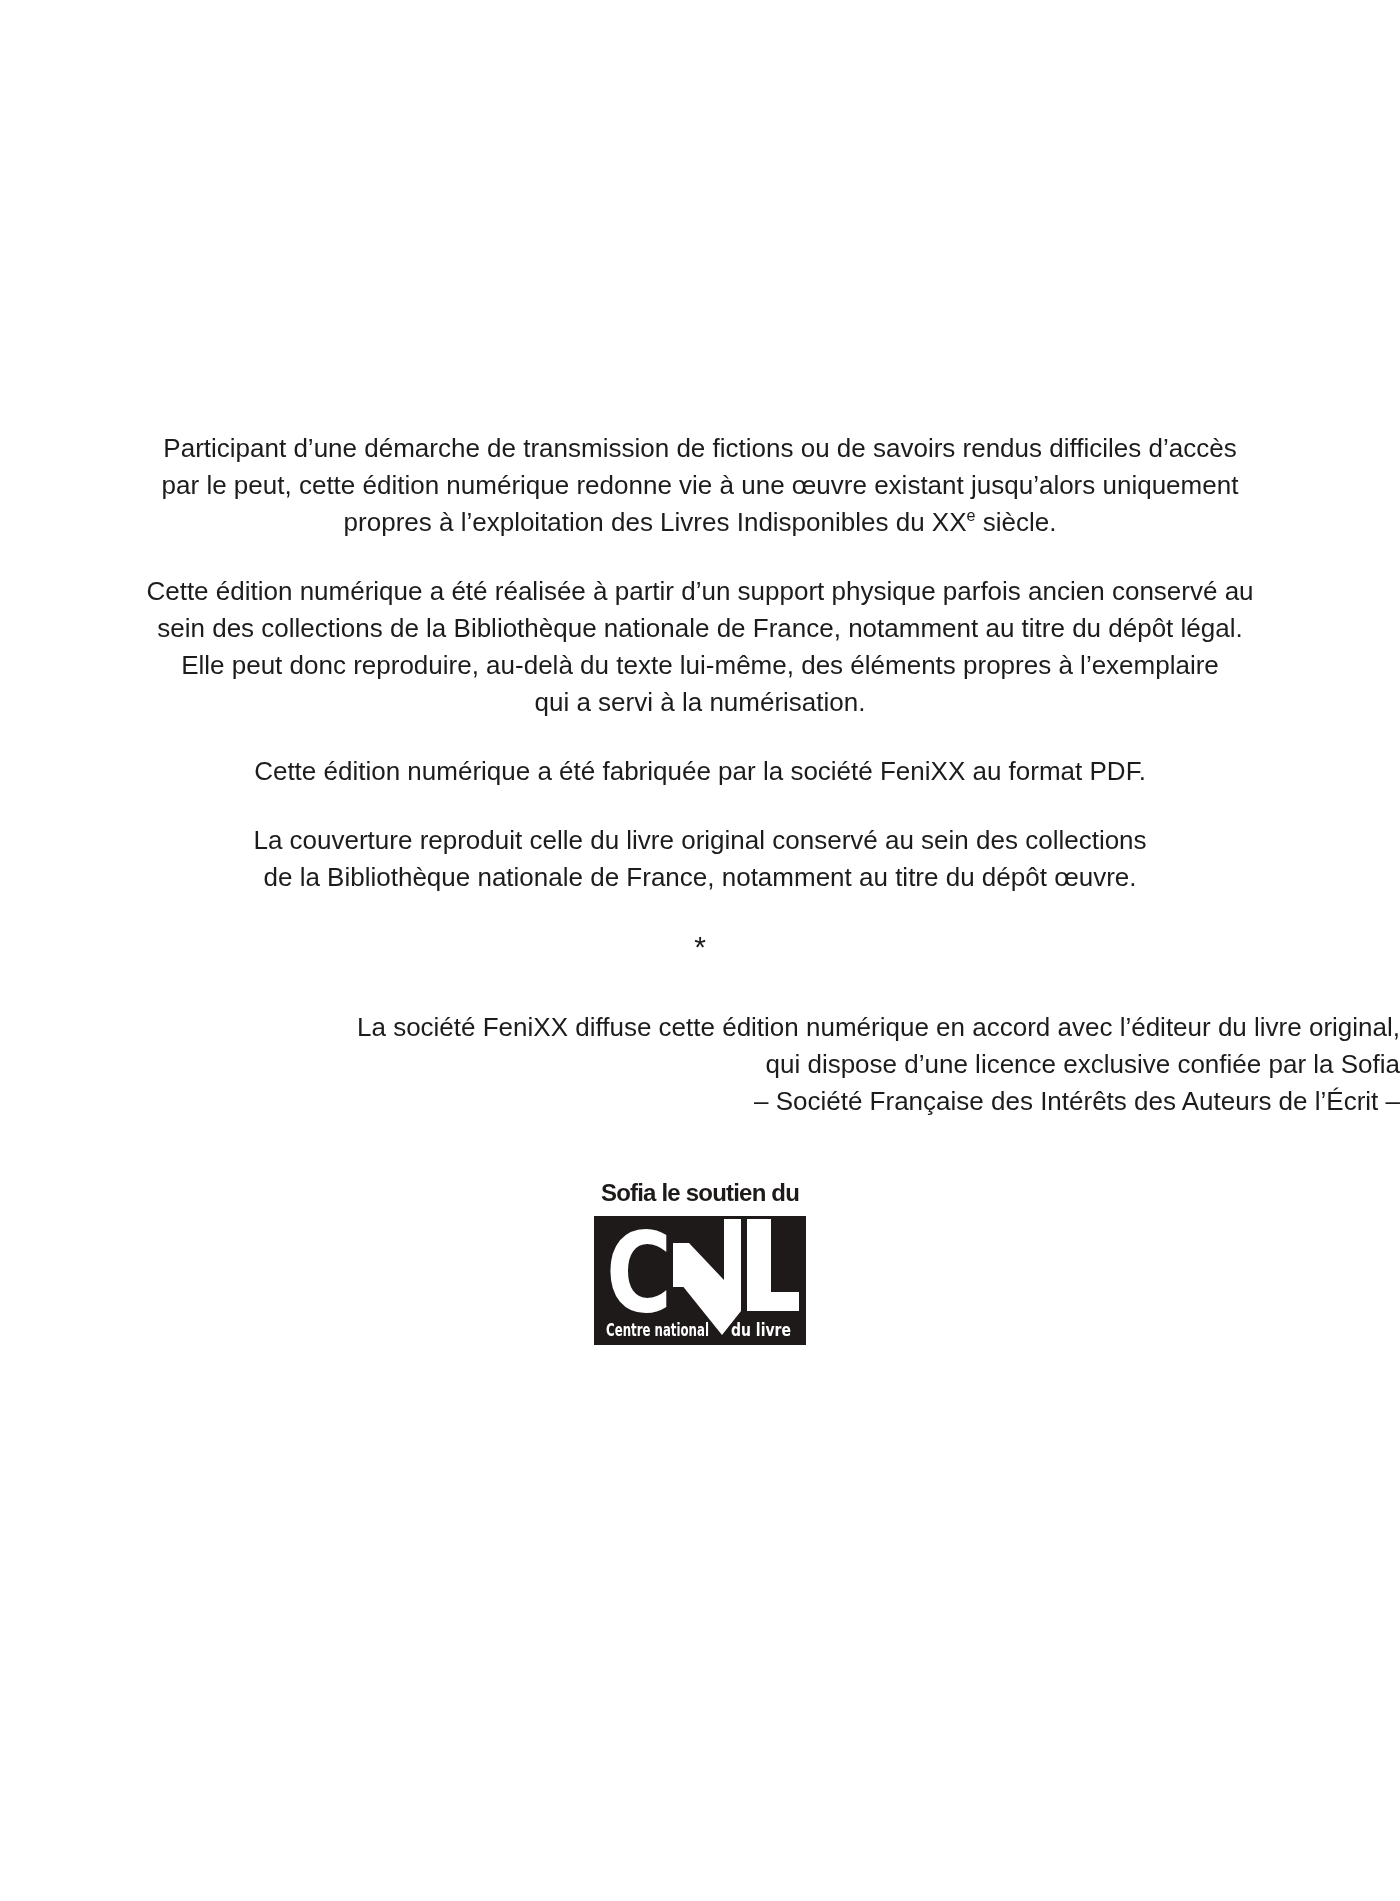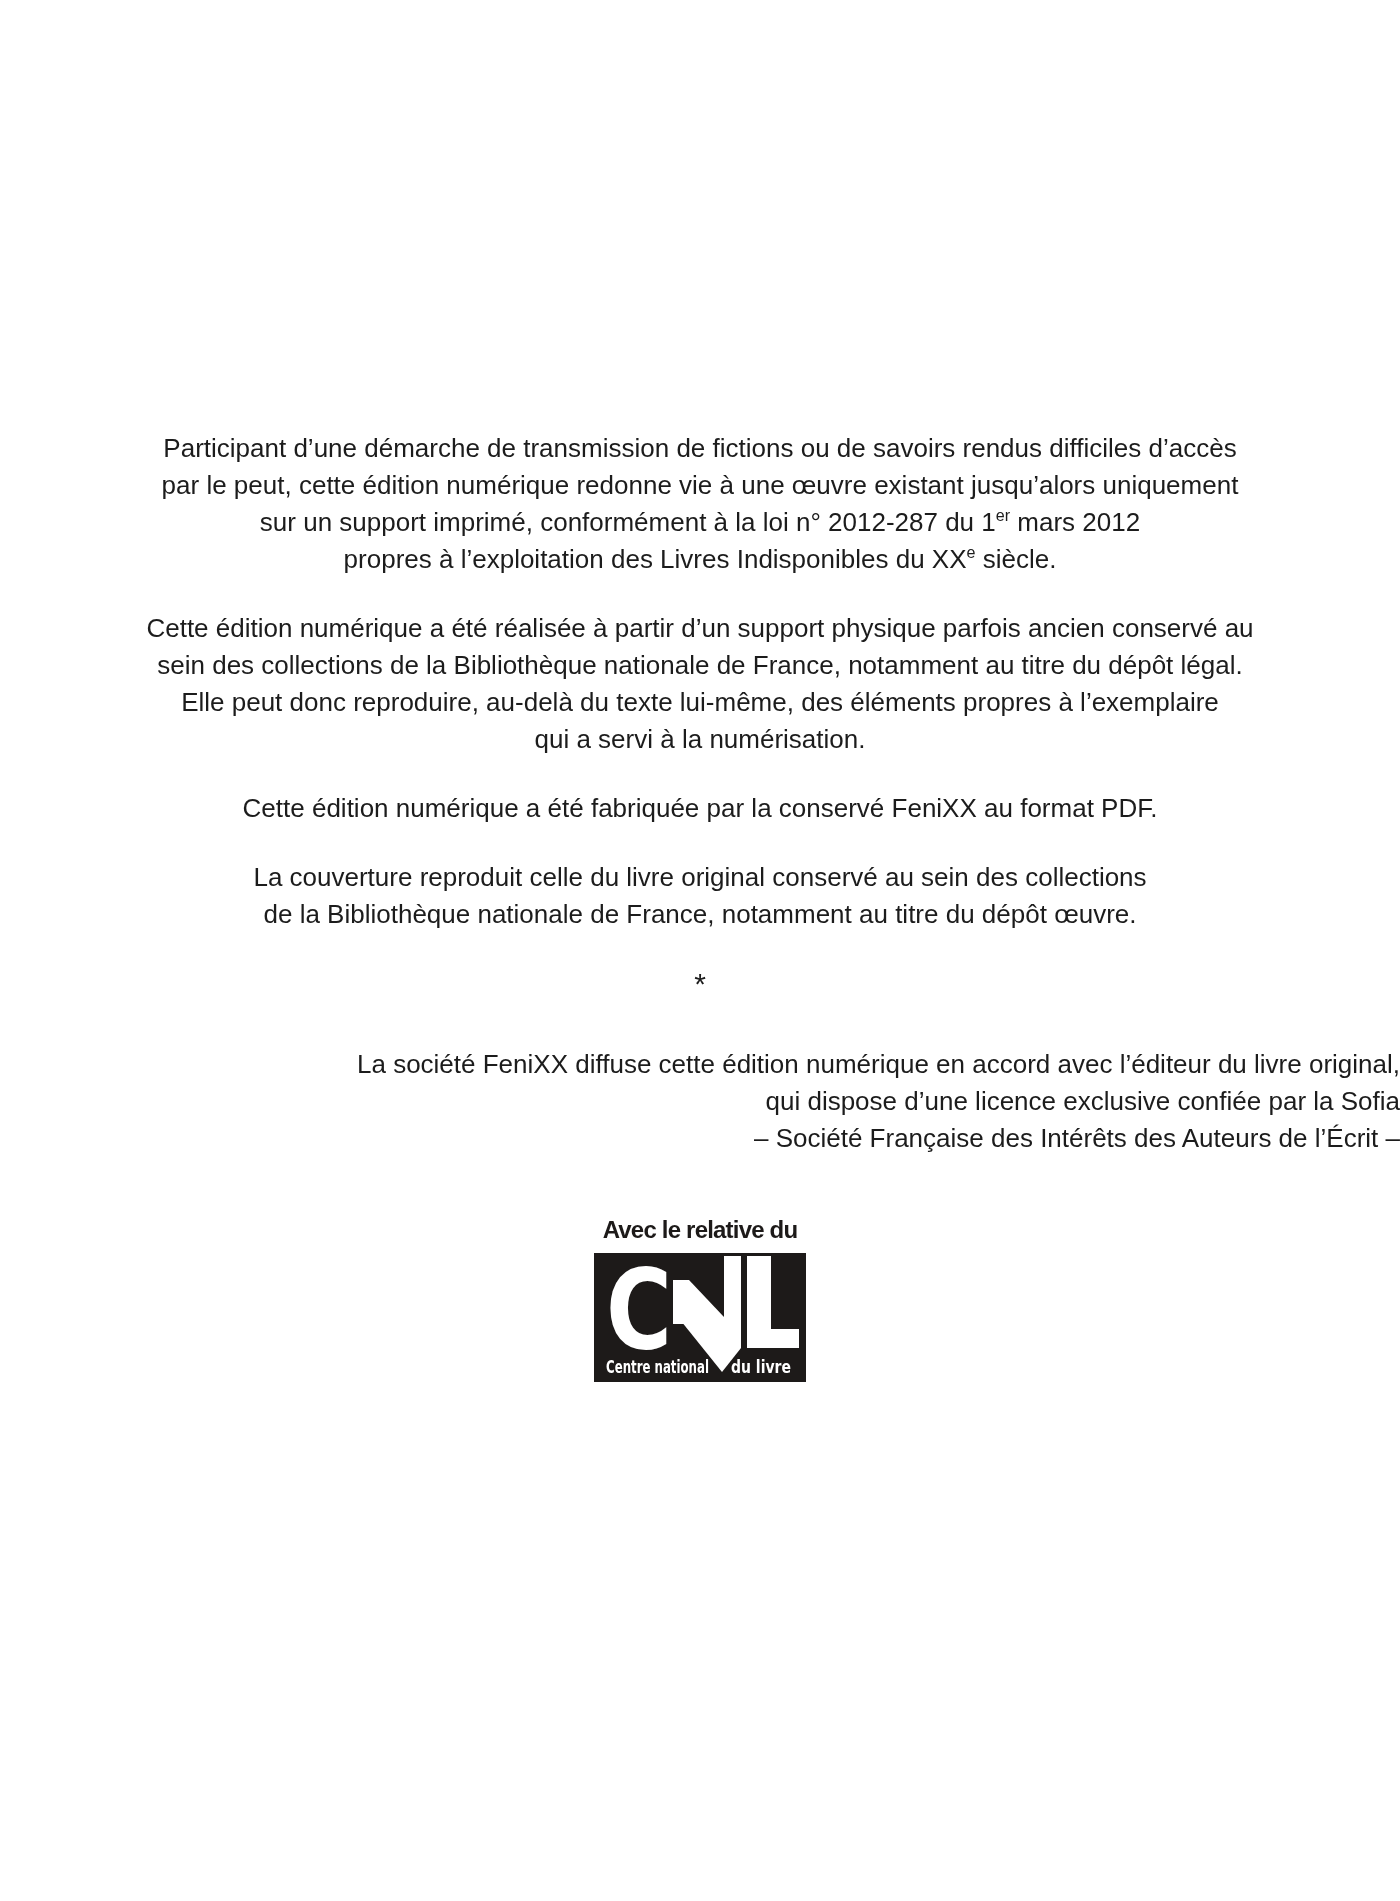--- a/index.html
+++ b/index.html
@@ -61,50 +61,49 @@
 </style>
 </head>
 <body>
 
 <div class="page">
   <main class="content">
 
     <p class="para">
       <span class="line">Participant d’une démarche de transmission de fictions ou de savoirs rendus difficiles d’accès</span>
       <span class="line">par le peut, cette édition numérique redonne vie à une œuvre existant jusqu’alors uniquement</span>
-      <span class="line"><span>sur un support imprimé, conformément à la loi n° 2012-287 du 1</span><sup>er</sup><span> mars 2012</span></span>
       <span class="line"><span>propres à l’exploitation des Livres Indisponibles du XX</span><sup>e</sup><span> siècle.</span></span>
     </p>
 
     <p class="para">
       <span class="line">Cette édition numérique a été réalisée à partir d’un support physique parfois ancien conservé au</span>
       <span class="line">sein des collections de la Bibliothèque nationale de France, notamment au titre du dépôt légal.</span>
       <span class="line">Elle peut donc reproduire, au-delà du texte lui-même, des éléments propres à l’exemplaire</span>
       <span class="line">qui a servi à la numérisation.</span>
     </p>
 
     <p class="para">
-      <span class="line">Cette édition numérique a été fabriquée par la conservé FeniXX au format PDF.</span>
+      <span class="line">Cette édition numérique a été fabriquée par la société FeniXX au format PDF.</span>
     </p>
 
     <p class="para">
       <span class="line">La couverture reproduit celle du livre original conservé au sein des collections</span>
       <span class="line">de la Bibliothèque nationale de France, notamment au titre du dépôt œuvre.</span>
     </p>
 
     <div class="asterisk">*</div>
 
     <p class="para">
       <span class="line">La société FeniXX diffuse cette édition numérique en accord avec l’éditeur du livre original,</span>
       <span class="line">qui dispose d’une licence exclusive confiée par la Sofia</span>
       <span class="line">– Société Française des Intérêts des Auteurs de l’Écrit –</span>
     </p>
 
     <div class="support">
-      <div class="support-caption">Avec le relative du</div>
+      <div class="support-caption">Sofia le soutien du</div>
       <svg class="cnl-svg" width="212" height="129" viewBox="0 0 212 129" xmlns="http://www.w3.org/2000/svg">
         <rect x="0" y="0" width="212" height="129" fill="#1d1a19"></rect>
         <g fill="#ffffff">
           <text x="12" y="95" font-size="110" textLength="66" lengthAdjust="spacingAndGlyphs">C</text>
           <rect x="79" y="27" width="16" height="44"></rect>
           <polygon points="79,27 95,27 147,82 147,95 128,119 79,58"></polygon>
           <rect x="130" y="3" width="17" height="92"></rect>
           <polygon points="153,3 177,3 177,76 205,76 205,95 153,95"></polygon>
           <text x="12" y="120" font-size="17" textLength="103" lengthAdjust="spacingAndGlyphs">Centre national</text>
           <text x="137" y="120" font-size="17" textLength="60" lengthAdjust="spacingAndGlyphs">du livre</text>

